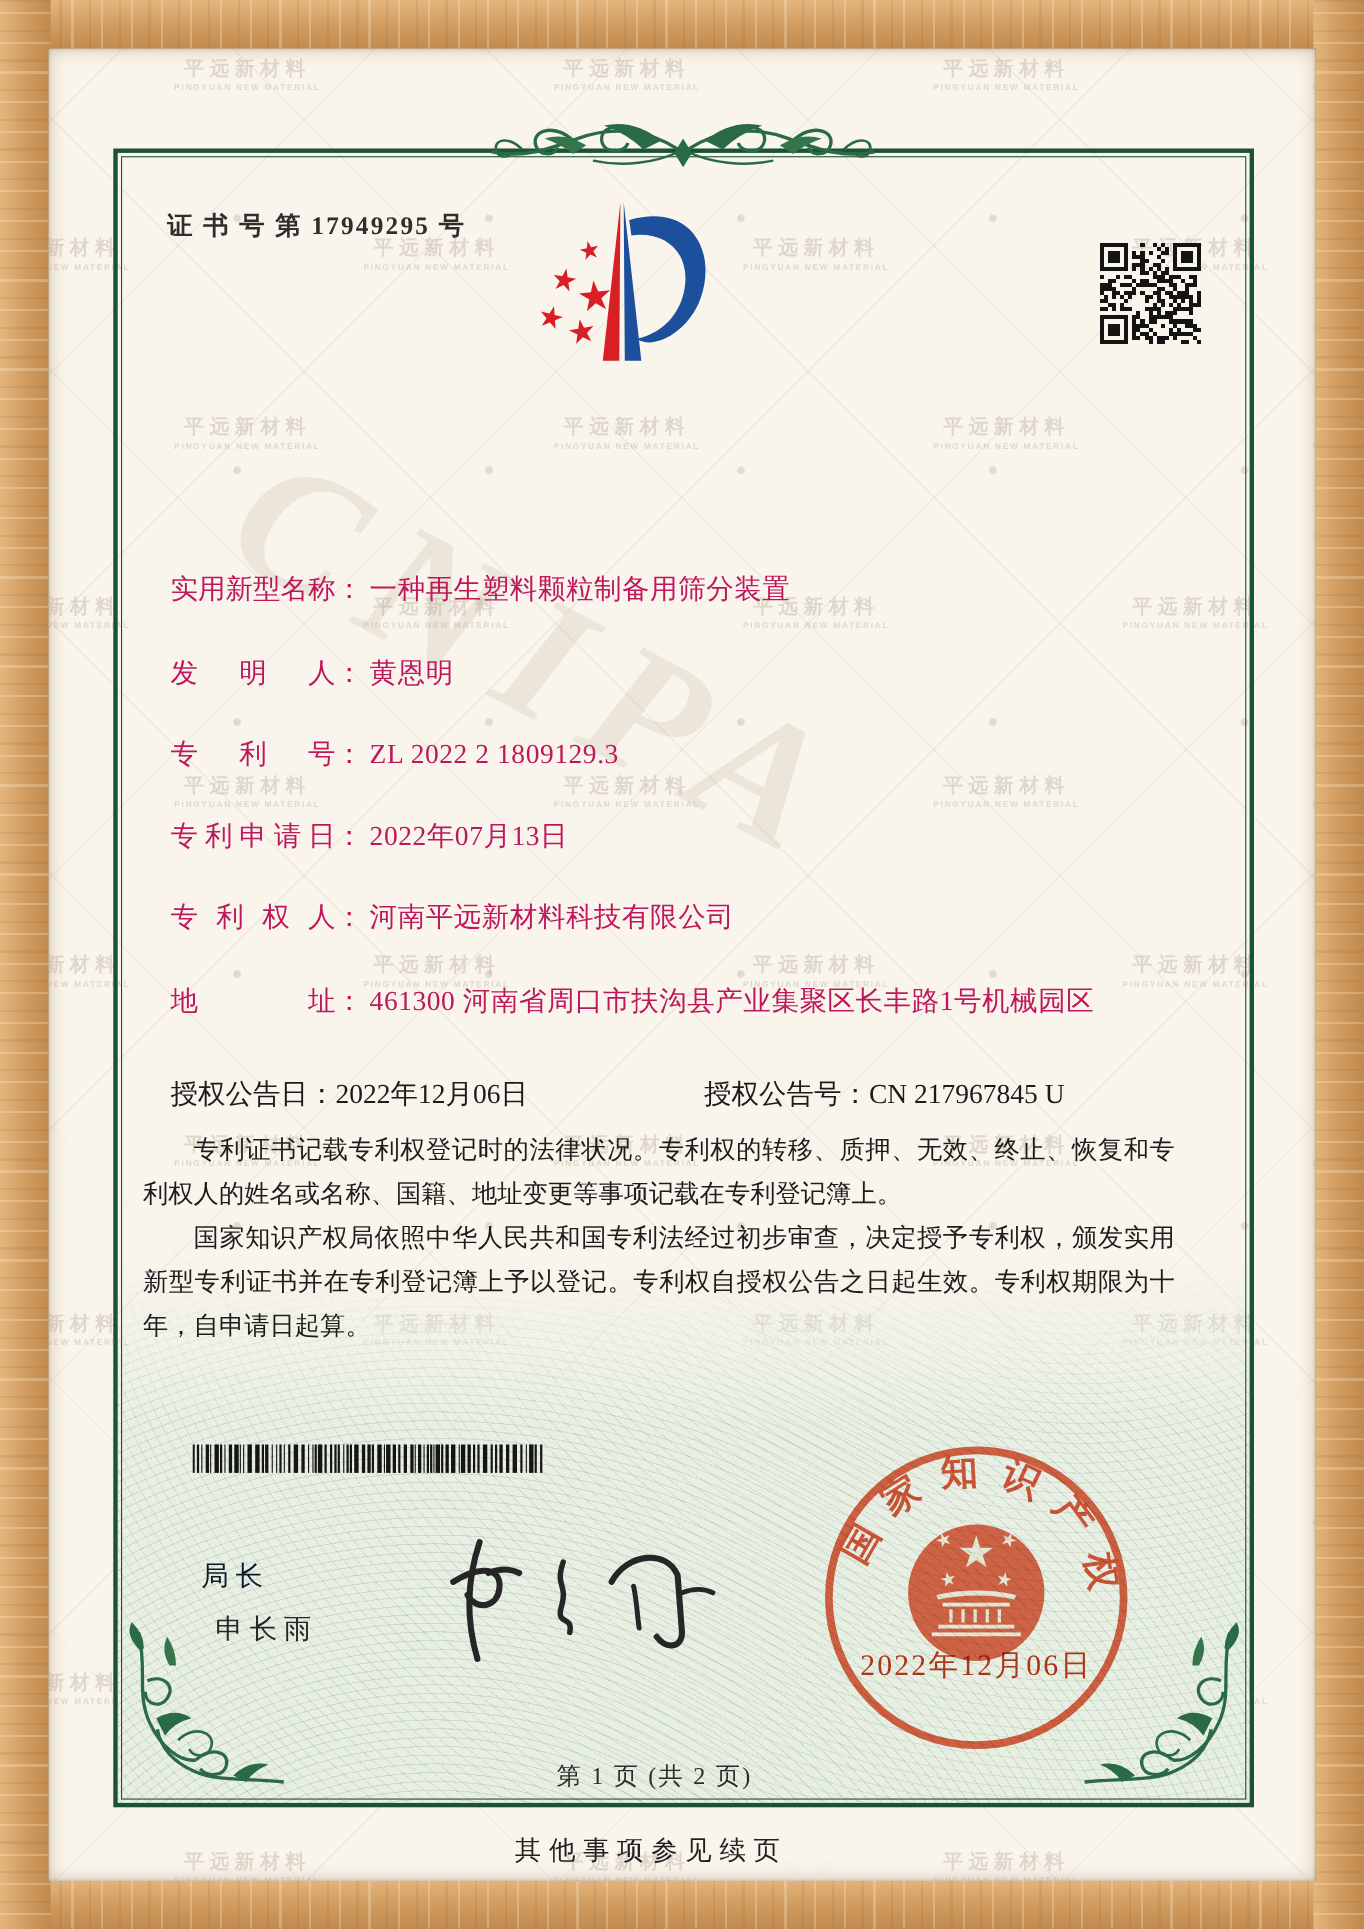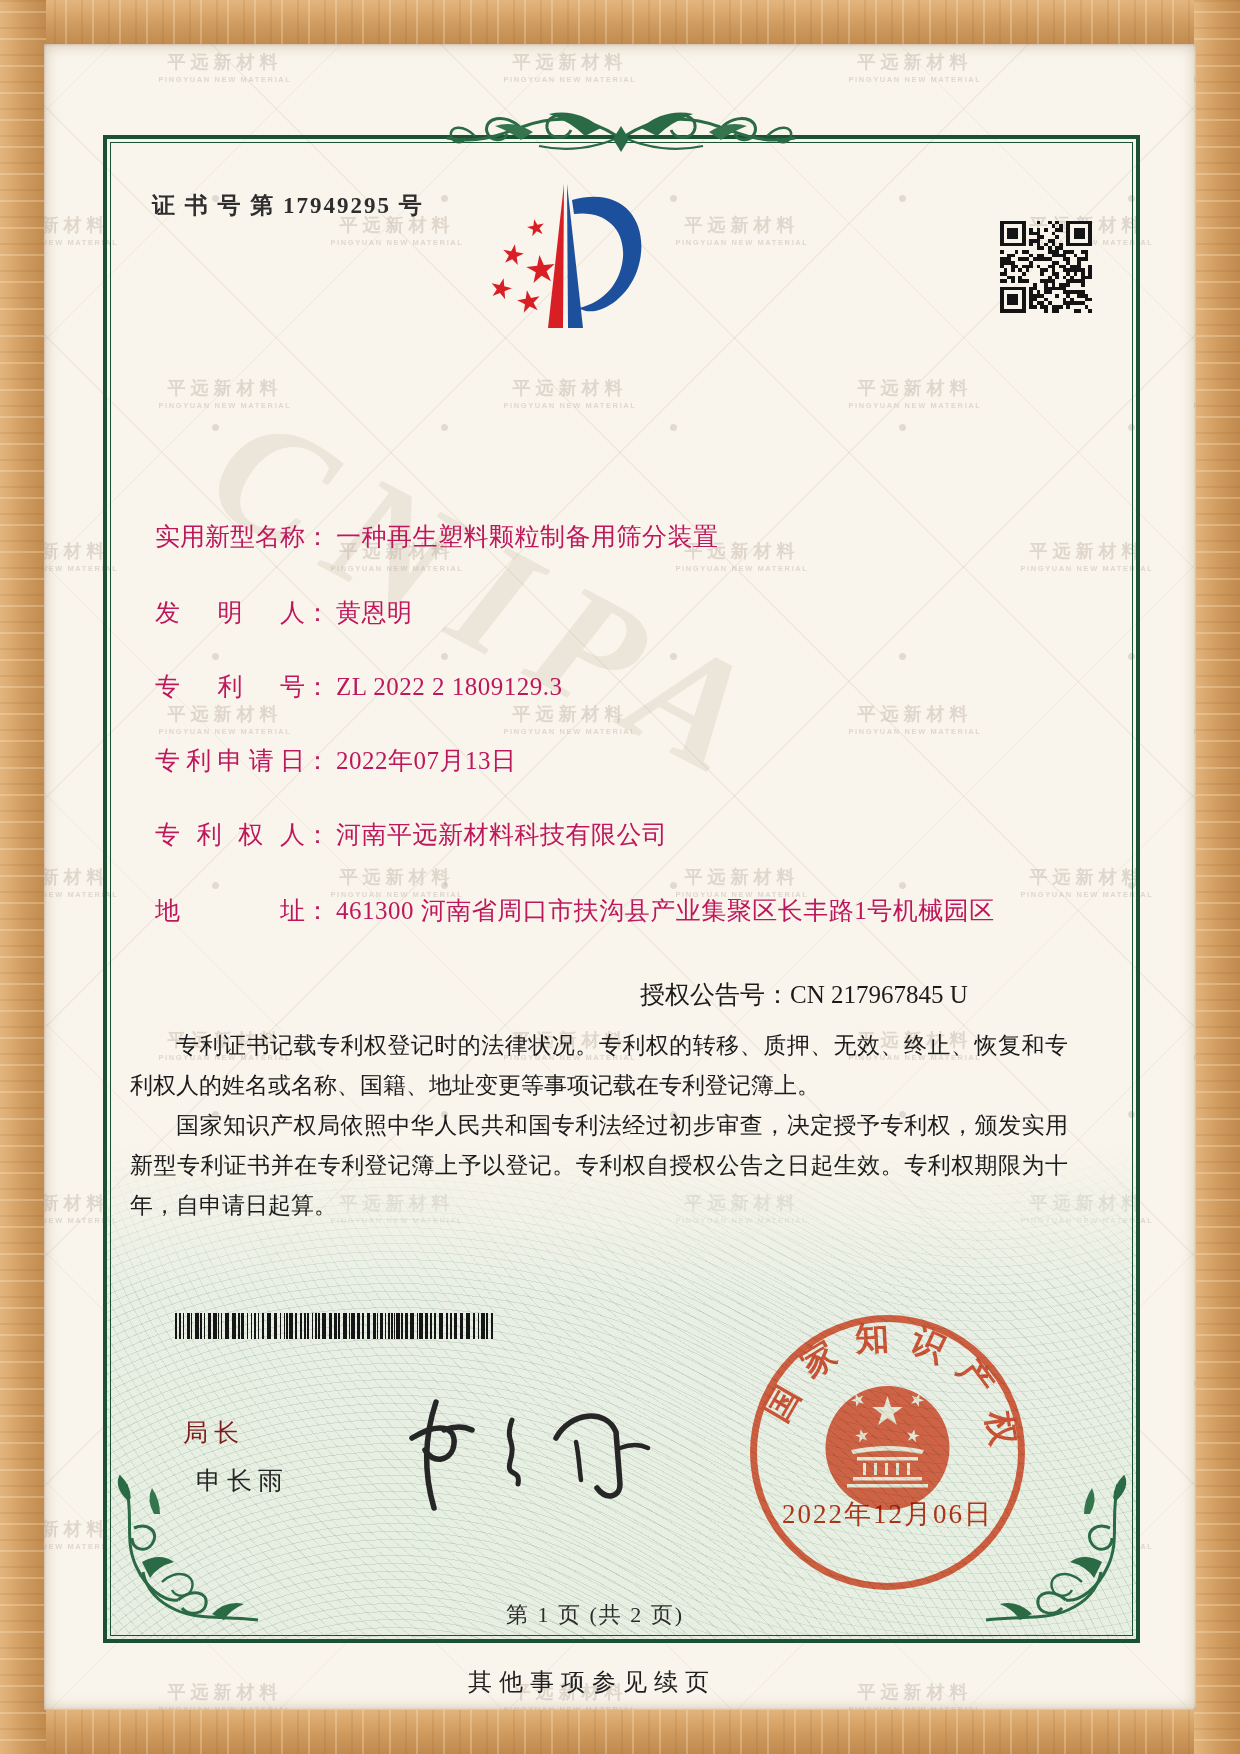--- a/index.html
+++ b/index.html
@@ -77,21 +77,21 @@
   .grant-pair{position:absolute; top:934px; font-size:25px; color:#1b1b1b; white-space:nowrap;}
   #grant-date{left:111px;} #grant-no{left:596px;}
 
   .legal{position:absolute; left:86px; top:982px; width:938px;
     font-size:23px; line-height:40px; color:#1c1c1c; text-align:justify;}
   .legal p{margin:0; text-indent:2em;}
 
   #barcode{position:absolute; left:131px; top:1269px; width:320px; height:26px;}
 
   .sig-title{position:absolute; left:139px; top:1372px; font-family:Liberation Sans, sans-serif;
-    font-size:25px; letter-spacing:6px; color:#7f1d1d;}
+    font-size:25px; letter-spacing:6px; color:#0f172a;}
   .sig-name{position:absolute; left:152px; top:1420px; font-family:"Liberation Sans",sans-serif;
     font-size:25px; letter-spacing:6px; color:#262626;}
   #signature{position:absolute; left:336px; top:1342px; width:280px; height:140px;}
 
   #seal{position:absolute; left:701px; top:1266px; width:285px; height:285px;
     mix-blend-mode:multiply; opacity:.96;}
   .seal-date{position:absolute; left:691px; top:1452px; width:305px; text-align:center;
     font-size:27px; color:#c43a1d; letter-spacing:2px; mix-blend-mode:multiply; white-space:nowrap;}
 
   .page-info{position:absolute; left:51px; top:1556px; width:1000px; text-align:center;
@@ -601,20 +601,23 @@
     <span class="flabel">专利权人</span>
       <span class="fcolon">：</span>
       <span class="fvalue">河南平远新材料科技有限公司</span>
   </div>
   <div class="field" id="field-5">
     <span class="flabel">地址</span>
       <span class="fcolon">：</span>
       <span class="fvalue" style="max-width:665px">461300 河南省周口市扶沟县产业集聚区长丰路1号机械园区</span>
   </div>
 
+  <div class="grant-pair" id="grant-date">
+    <span>授权公告日</span><span>：</span><span>2022年12月06日</span>
+  </div>
   <div class="grant-pair" id="grant-no">
     <span>授权公告号</span><span>：</span><span>CN 217967845 U</span>
   </div>
 
   <div class="legal">
     <p>专利证书记载专利权登记时的法律状况。专利权的转移、质押、无效、终止、恢复和专利权人的姓名或名称、国籍、地址变更等事项记载在专利登记簿上。</p>
     <p>国家知识产权局依照中华人民共和国专利法经过初步审查，决定授予专利权，颁发实用新型专利证书并在专利登记簿上予以登记。专利权自授权公告之日起生效。专利权期限为十年，自申请日起算。</p>
   </div>
 
   <svg id="barcode" viewBox="0 0 320 26" preserveAspectRatio="none">

